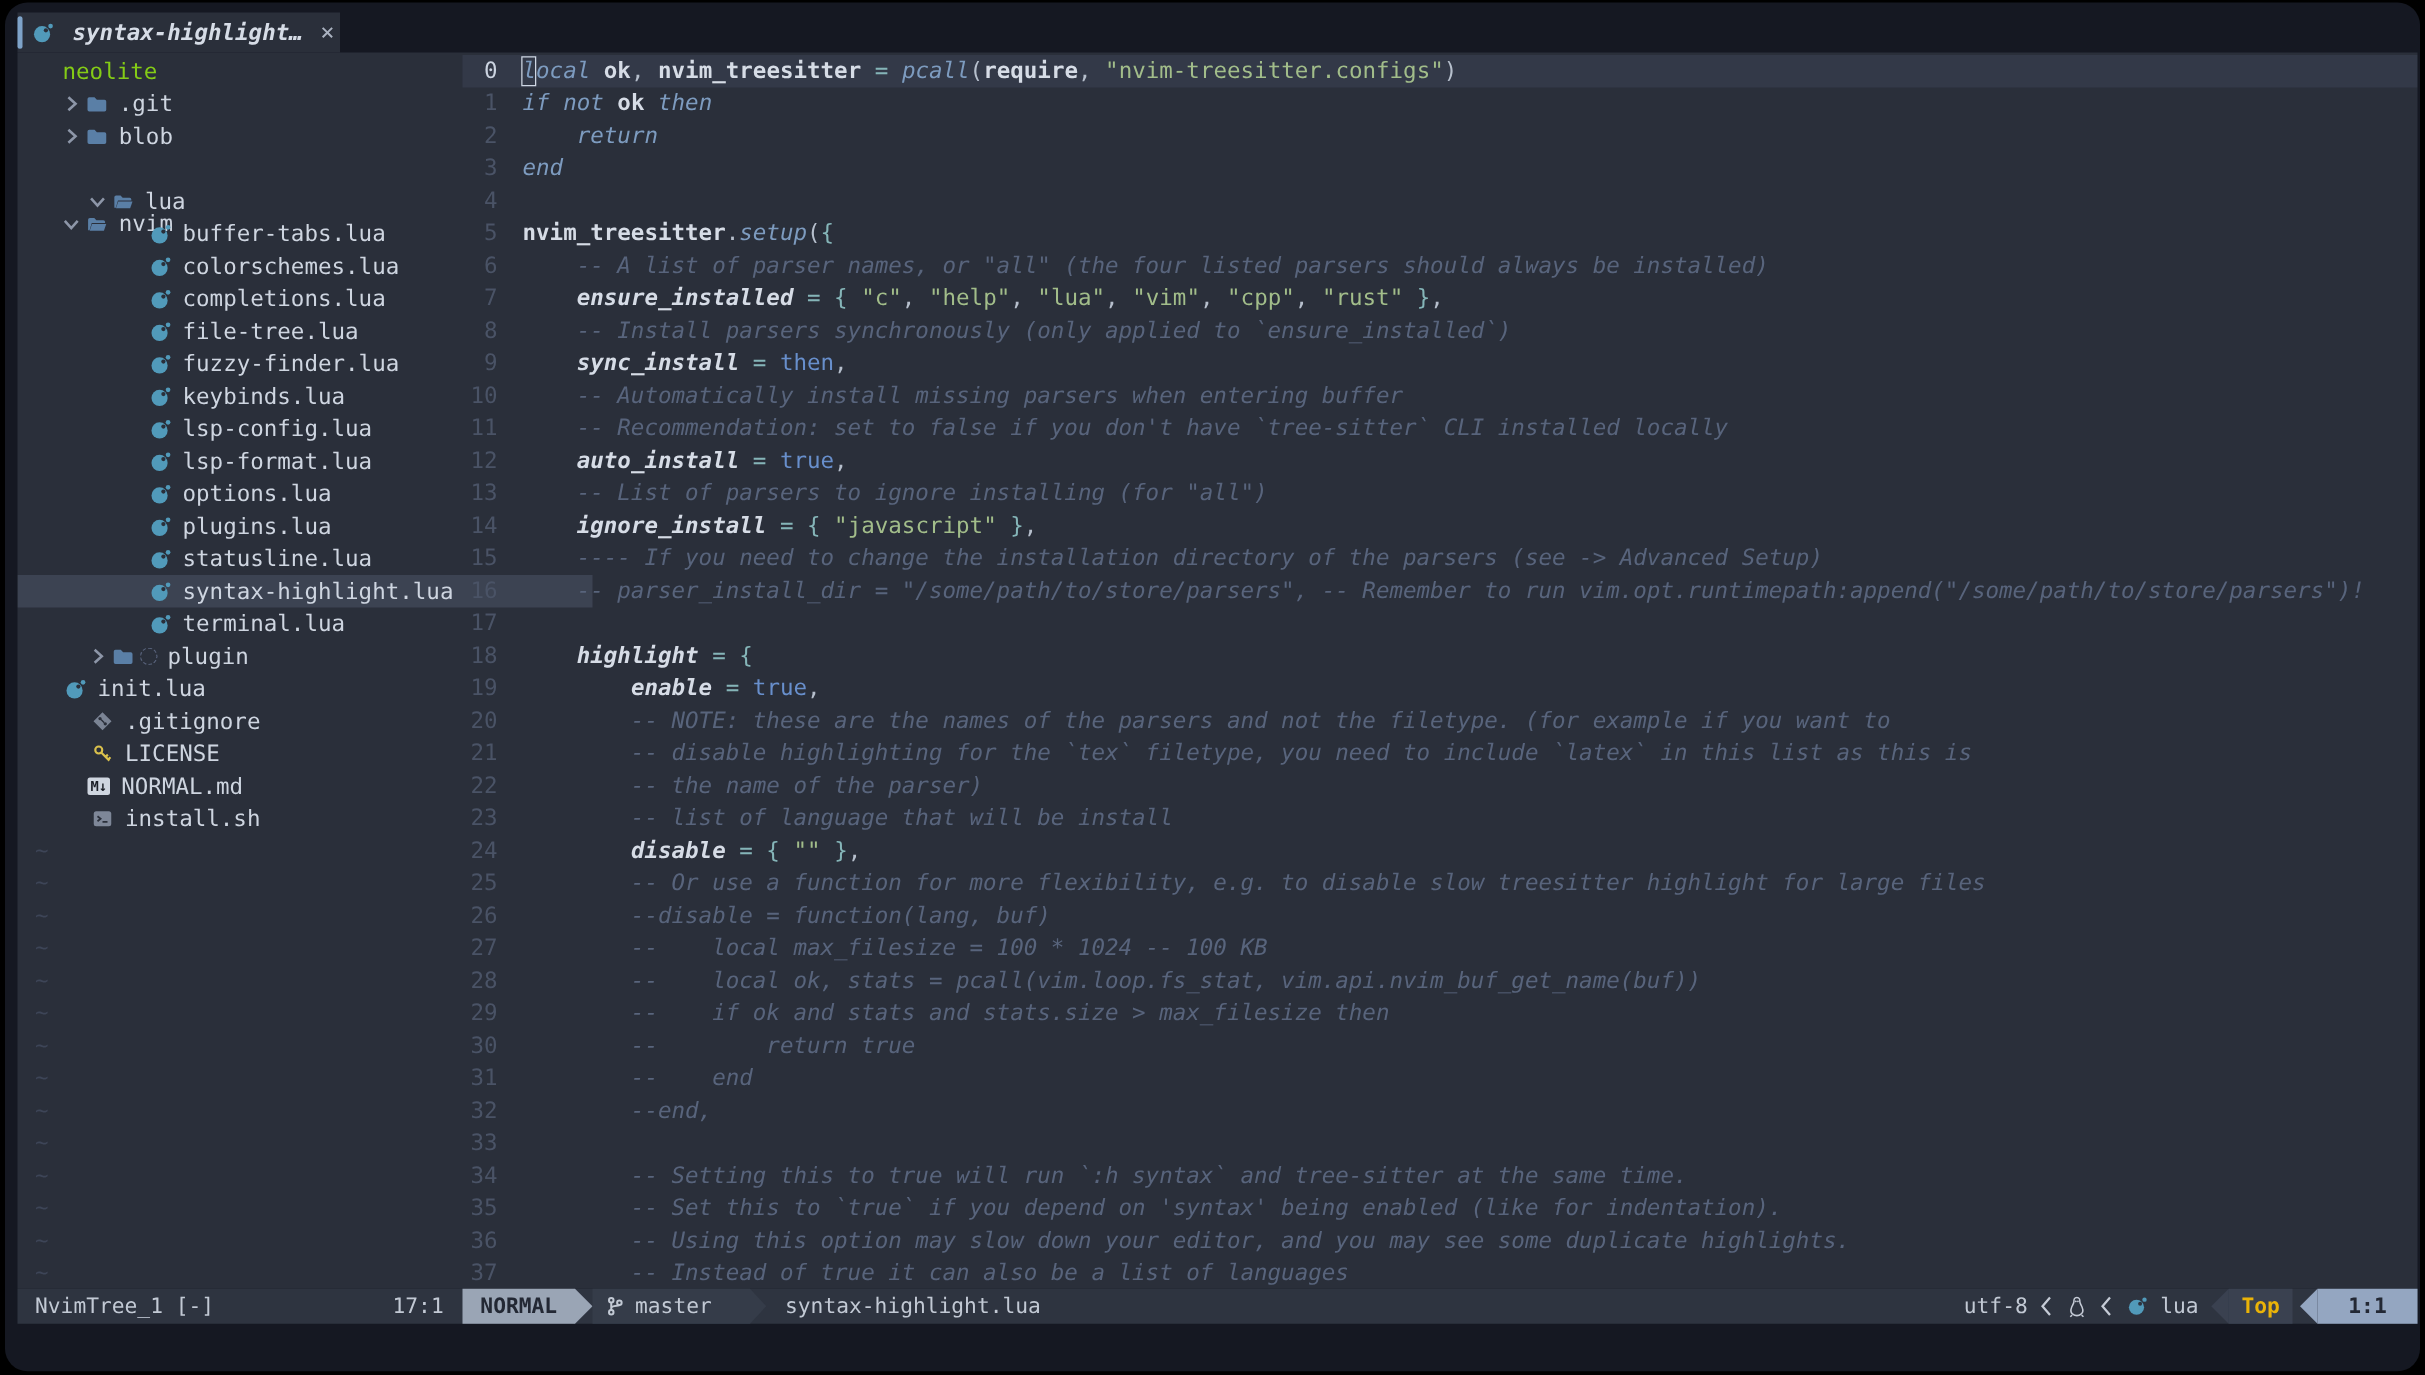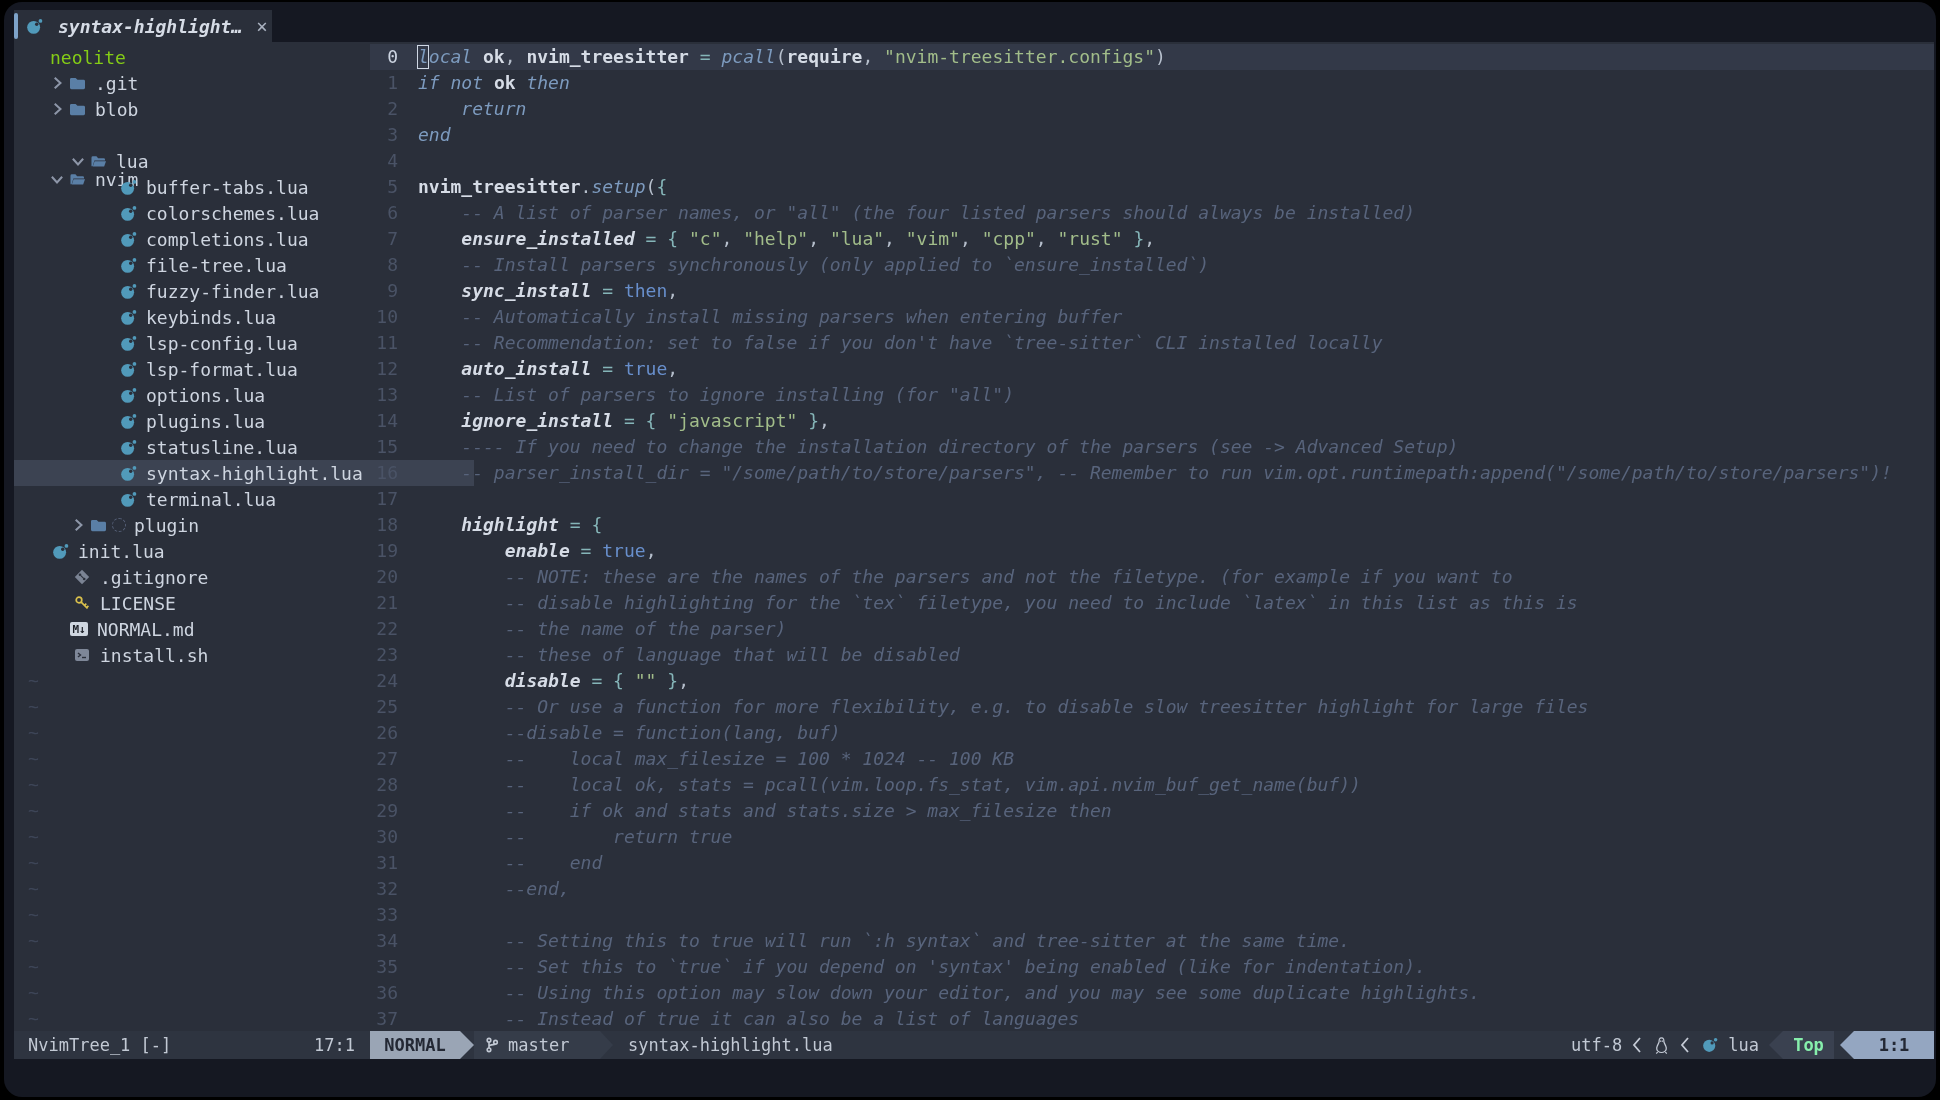--- a/index.html
+++ b/index.html
@@ -61,21 +61,21 @@
   .sl-pos{left:300px;}
   .seg-mode{left:356px;width:90px;background:#9aa5b5;color:#232834;font-weight:bold;justify-content:center;}
   .tri{position:absolute;top:0;width:0;height:0;border-top:14px solid transparent;border-bottom:14px solid transparent;}
   .tri-mode{left:446px;border-left:14px solid #9aa5b5;}
   .seg-git{left:460px;width:126px;background:#353c49;padding-left:10px;box-sizing:border-box;gap:8px;}
   .tri-git{left:586px;border-left:13px solid #353c49;}
   .seg-file{left:614px;}
   .seg-enc{left:1557px;}
   .chev{width:14px;height:20px;color:#c5cbd6;margin:0 8px;}
   .seg-top{position:absolute;left:1769px;top:0;width:51px;height:28px;background:#3a4150;display:flex;
-           align-items:center;justify-content:center;color:#86efac;font-weight:bold;}
+           align-items:center;justify-content:center;color:#eab308;font-weight:bold;}
   .tri-top{left:1755px;border-right:14px solid #3a4150;}
   .tri-ruler{left:1826px;border-right:14px solid #94a6c1;}
   .seg-ruler{position:absolute;left:1840px;top:0;width:80px;height:28px;background:#94a6c1;color:#232834;
              font-weight:bold;display:flex;align-items:center;justify-content:center;}
   .branch-icon{width:16px;height:16px;color:#c2c9d4;}
   .tux-icon{width:18px;height:20px;color:#c5cbd6;}
   svg{display:block;}
 </style>
 </head>
 <body>
@@ -246,21 +246,21 @@
           <div class="code-line" style="top: 340px;"><span class="gutter">13</span><span class="code-text"><span class="tk-com">    -- List of parsers to ignore installing (for "all")</span></span></div>
           <div class="code-line" style="top: 366px;"><span class="gutter">14</span><span class="code-text"><span class="tk-pl">    </span><span class="tk-prop">ignore_install</span><span class="tk-pl"> </span><span class="tk-op">=</span><span class="tk-pl"> </span><span class="tk-brace">{</span><span class="tk-pl"> </span><span class="tk-str">"javascript"</span><span class="tk-pl"> </span><span class="tk-brace">}</span><span class="tk-punct">,</span></span></div>
           <div class="code-line" style="top: 392px;"><span class="gutter">15</span><span class="code-text"><span class="tk-com">    ---- If you need to change the installation directory of the parsers (see -&gt; Advanced Setup)</span></span></div>
           <div class="code-line" style="top: 418px;"><span class="gutter">16</span><span class="code-text"><span class="tk-com">    -- parser_install_dir = "/some/path/to/store/parsers", -- Remember to run vim.opt.runtimepath:append("/some/path/to/store/parsers")!</span></span></div>
           <div class="code-line" style="top: 444px;"><span class="gutter">17</span><span class="code-text"></span></div>
           <div class="code-line" style="top: 470px;"><span class="gutter">18</span><span class="code-text"><span class="tk-pl">    </span><span class="tk-prop">highlight</span><span class="tk-pl"> </span><span class="tk-op">=</span><span class="tk-pl"> </span><span class="tk-brace">{</span></span></div>
           <div class="code-line" style="top: 496px;"><span class="gutter">19</span><span class="code-text"><span class="tk-pl">        </span><span class="tk-prop">enable</span><span class="tk-pl"> </span><span class="tk-op">=</span><span class="tk-pl"> </span><span class="tk-bool">true</span><span class="tk-punct">,</span></span></div>
           <div class="code-line" style="top: 522px;"><span class="gutter">20</span><span class="code-text"><span class="tk-com">        -- NOTE: these are the names of the parsers and not the filetype. (for example if you want to</span></span></div>
           <div class="code-line" style="top: 548px;"><span class="gutter">21</span><span class="code-text"><span class="tk-com">        -- disable highlighting for the `tex` filetype, you need to include `latex` in this list as this is</span></span></div>
           <div class="code-line" style="top: 574px;"><span class="gutter">22</span><span class="code-text"><span class="tk-com">        -- the name of the parser)</span></span></div>
-          <div class="code-line" style="top: 600px;"><span class="gutter">23</span><span class="code-text"><span class="tk-com">        -- these of language that will be disabled</span></span></div>
+          <div class="code-line" style="top: 600px;"><span class="gutter">23</span><span class="code-text"><span class="tk-com">        -- list of language that will be install</span></span></div>
           <div class="code-line" style="top: 626px;"><span class="gutter">24</span><span class="code-text"><span class="tk-pl">        </span><span class="tk-prop">disable</span><span class="tk-pl"> </span><span class="tk-op">=</span><span class="tk-pl"> </span><span class="tk-brace">{</span><span class="tk-pl"> </span><span class="tk-str">""</span><span class="tk-pl"> </span><span class="tk-brace">}</span><span class="tk-punct">,</span></span></div>
           <div class="code-line" style="top: 652px;"><span class="gutter">25</span><span class="code-text"><span class="tk-com">        -- Or use a function for more flexibility, e.g. to disable slow treesitter highlight for large files</span></span></div>
           <div class="code-line" style="top: 678px;"><span class="gutter">26</span><span class="code-text"><span class="tk-com">        --disable = function(lang, buf)</span></span></div>
           <div class="code-line" style="top: 704px;"><span class="gutter">27</span><span class="code-text"><span class="tk-com">        --    local max_filesize = 100 * 1024 -- 100 KB</span></span></div>
           <div class="code-line" style="top: 730px;"><span class="gutter">28</span><span class="code-text"><span class="tk-com">        --    local ok, stats = pcall(vim.loop.fs_stat, vim.api.nvim_buf_get_name(buf))</span></span></div>
           <div class="code-line" style="top: 756px;"><span class="gutter">29</span><span class="code-text"><span class="tk-com">        --    if ok and stats and stats.size &gt; max_filesize then</span></span></div>
           <div class="code-line" style="top: 782px;"><span class="gutter">30</span><span class="code-text"><span class="tk-com">        --        return true</span></span></div>
           <div class="code-line" style="top: 808px;"><span class="gutter">31</span><span class="code-text"><span class="tk-com">        --    end</span></span></div>
           <div class="code-line" style="top: 834px;"><span class="gutter">32</span><span class="code-text"><span class="tk-com">        --end,</span></span></div>
           <div class="code-line" style="top: 860px;"><span class="gutter">33</span><span class="code-text"></span></div>

